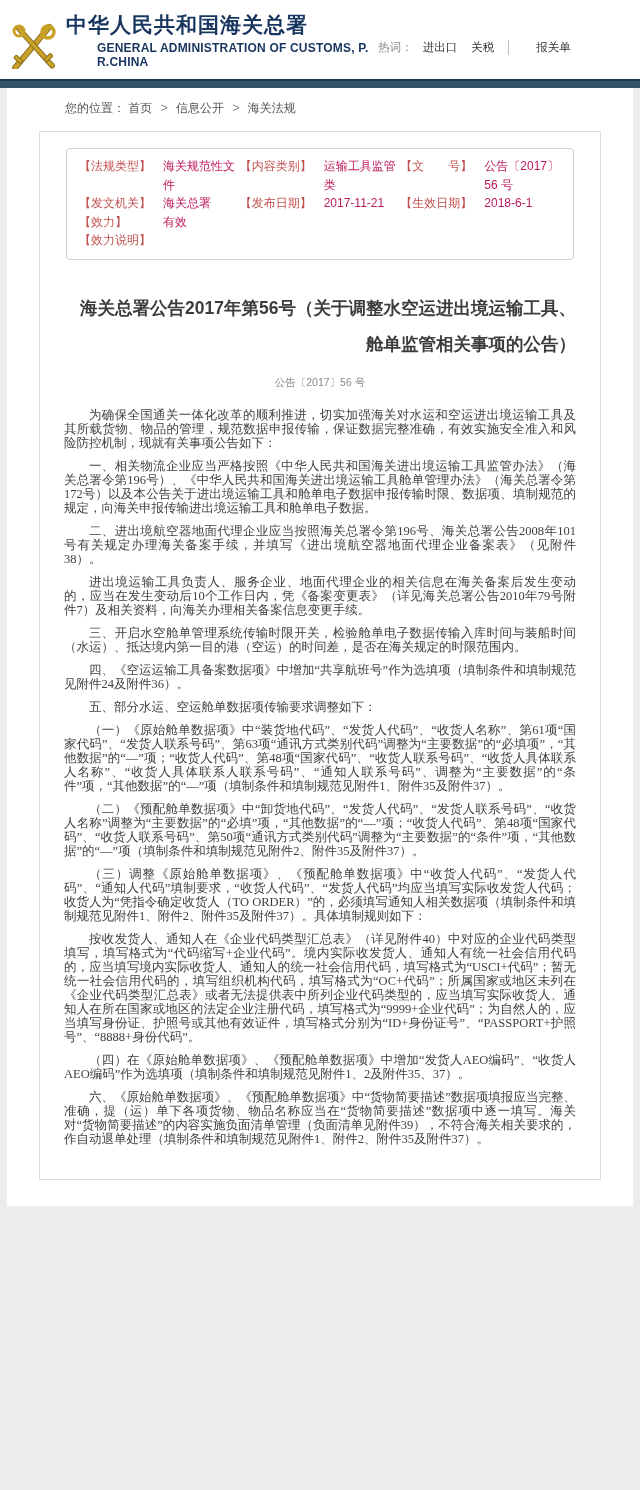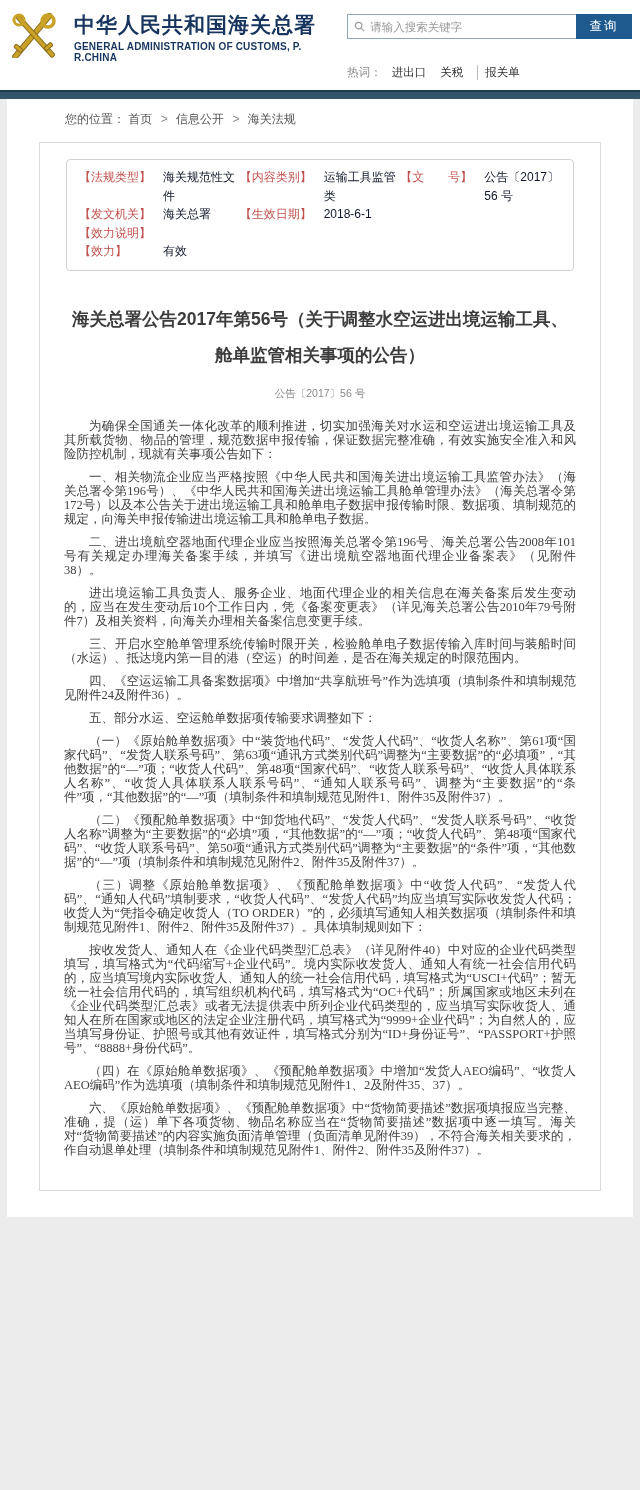--- a/index.html
+++ b/index.html
@@ -12,36 +12,37 @@
   }
 
   
   .site-header {
     background: #fff;
     padding: 12px 8px 10px 8px;
     display: flex;
     align-items: flex-start;
     justify-content: space-between;
   }
-  .brand { display: flex; align-items: flex-start; gap: 16px; padding-left: 2px; }
+  .brand { display: flex; align-items: flex-end; gap: 8px; padding-left: 2px; }
   .brand-logo { width: 48px; height: 46px; flex: 0 0 auto; }
   .brand-text { display: flex; flex-direction: column; }
   .brand-title {
     font-size: 21px;
     font-weight: bold;
     color: #17355e;
     letter-spacing: 1px;
     line-height: 26px;
   }
   .brand-subtitle {
-    font-size: 10px;
+    font-size: 12px;
     font-weight: bold;
     color: #17355e;
     letter-spacing: 0.2px;
     margin-top: 3px;
+    margin-left: 31px;
   }
   .search-area { width: 285px; padding-top: 2px; }
   .search-row { display: flex; }
   .search-box {
     flex: 1;
     display: flex;
     align-items: center;
     border: 1px solid #8fa7ba;
     border-right: none;
     background: #fff;
@@ -71,21 +72,21 @@
     letter-spacing: 2px;
   }
   .hot-words {
     display: flex;
     align-items: center;
     margin-top: 26px;
     font-size: 11.5px;
   }
   .hot-label { color: #8a8a8a; margin-right: 10px; }
   .hot-item { color: #333; text-decoration: none; margin-right: 14px; cursor: pointer; }
-  .hot-item.divided { border-left: 1px solid #bbb; padding-left: 7px; }
+  .hot-item.divided { border-left: 1px solid #bbb; padding-left: 27px; }
 
   
   .top-bar { height: 9px; background: #31566b; border-top: 2px solid #1d3c4c; }
 
   
   .content-wrap { background: #fff; margin: 0 7px; padding-bottom: 26px; }
   .breadcrumb {
     padding: 12px 0 10px 58px;
     font-size: 12px;
     color: #555;
@@ -104,25 +105,25 @@
   .meta-box {
     border: 1px solid #d2d2d2;
     border-radius: 4px;
     padding: 8px 12px 9px 12px;
     margin: 0 2px;
   }
   .meta-grid { display: grid; grid-template-columns: 1fr 1fr 1fr; }
   .meta-cell { display: flex; line-height: 18.5px; font-size: 12px; }
   .meta-cell.full { grid-column: 1 / span 2; }
   .meta-label { color: #c0504d; width: 84px; flex: 0 0 auto; }
-  .meta-value { color: #0f172a; }
+  .meta-value { color: #be185d; }
 
   
   .doc-title {
-    text-align: center;
+    text-align: right;
     font-size: 17.5px;
     font-weight: bold;
     color: #3c3c3c;
     margin-top: 30px;
     line-height: 36px;
     font-family: "Liberation Sans", "DejaVu Sans", sans-serif;
   }
   .doc-title span { display: block; }
   .doc-number {
     text-align: center;
@@ -162,30 +163,20 @@
         </g>
       </svg>
     </span>
     <span class="brand-text">
       <span class="brand-title">中华人民共和国海关总署</span>
       <span class="brand-subtitle">GENERAL ADMINISTRATION OF CUSTOMS, P. R.CHINA</span>
     </span>
   </div>
 
   <div class="search-area">
-    <div class="search-row">
-      <div class="search-box">
-        <svg viewBox="0 0 12 12">
-          <circle cx="5" cy="5" r="3.6" fill="none" stroke="#9a9a9a" stroke-width="1.3"></circle>
-          <line x1="8" y1="8" x2="11" y2="11" stroke="#9a9a9a" stroke-width="1.3"></line>
-        </svg>
-        <input class="search-input" type="text" placeholder="请输入搜索关键字" style="">
-      </div>
-      <button class="search-btn">查询</button>
-    </div>
     <div class="hot-words">
       <span class="hot-label">热词：</span>
       <a class="hot-item">进出口</a>
       <a class="hot-item">关税</a>
       <a class="hot-item divided">报关单</a>
     </div>
   </div>
 </div>
 
 <div class="top-bar"></div>
@@ -215,30 +206,34 @@
         </div>
         <div class="meta-cell">
           <span class="meta-label">【文　　号】</span>
           <span class="meta-value">公告〔2017〕56 号</span>
         </div>
         <div class="meta-cell">
           <span class="meta-label">【发文机关】</span>
           <span class="meta-value">海关总署</span>
         </div>
         <div class="meta-cell">
+          <span class="meta-label">【发布日期】</span>
+          <span class="meta-value">2017-11-21</span>
+        </div>
+        <div class="meta-cell">
           <span class="meta-label">【生效日期】</span>
           <span class="meta-value">2018-6-1</span>
+        </div>
+        <div class="meta-cell full">
+          <span class="meta-label">【效力】</span>
+          <span class="meta-value">有效</span>
         </div>
         <div class="meta-cell full">
           <span class="meta-label">【效力说明】</span>
           <span class="meta-value"></span>
-        </div>
-        <div class="meta-cell full">
-          <span class="meta-label">【效力】</span>
-          <span class="meta-value">有效</span>
         </div>
       </div>
     </div>
 
     <div class="doc-title">
       <span>海关总署公告2017年第56号（关于调整水空运进出境运输工具、</span>
       <span>舱单监管相关事项的公告）</span>
     </div>
     <div class="doc-number">公告〔2017〕56 号</div>
 

